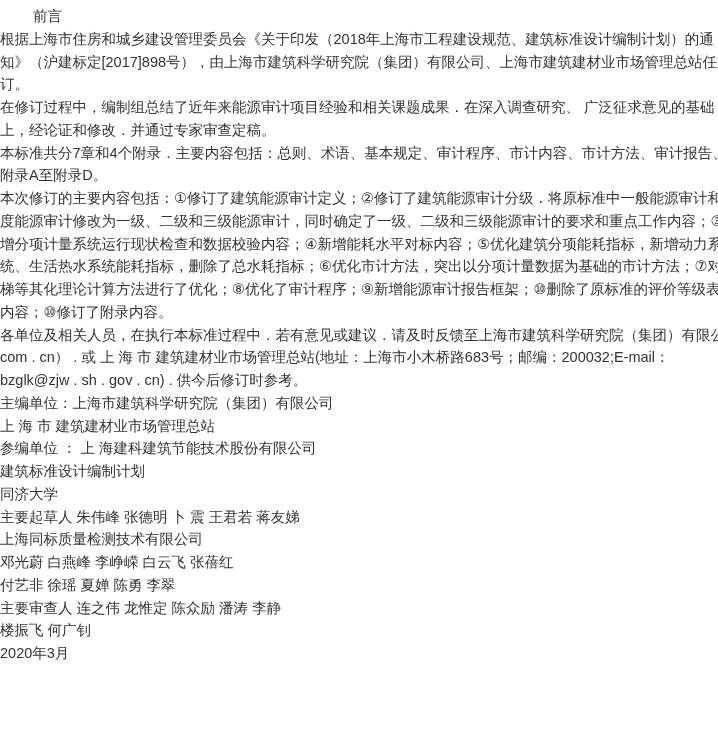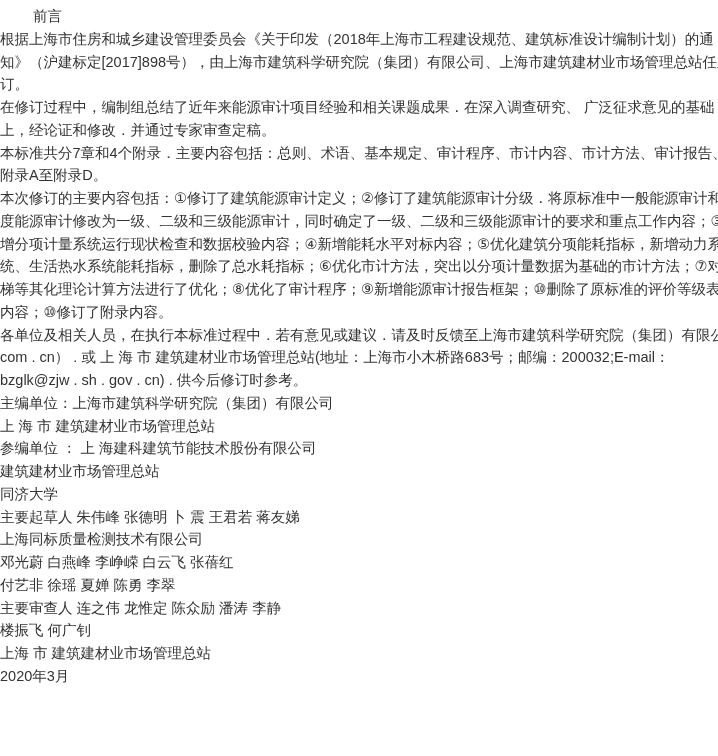--- a/index.html
+++ b/index.html
@@ -49,24 +49,23 @@
       <div class="line">增分项计量系统运行现状检查和数据校验内容；④新增能耗水平对标内容；⑤优化建筑分项能耗指标，新增动力系</div>
       <div class="line">统、生活热水系统能耗指标，删除了总水耗指标；⑥优化市计方法，突出以分项计量数据为基础的市计方法；⑦对电</div>
       <div class="line">梯等其化理论计算方法进行了优化；⑧优化了审计程序；⑨新增能源审计报告框架；⑩删除了原标准的评价等级表格</div>
       <div class="line">内容；⑩修订了附录内容。</div>
       <div class="line">各单位及相关人员，在执行本标准过程中．若有意见或建议．请及时反馈至上海市建筑科学研究院（集团）有限公司</div>
       <div class="line">com . cn） . 或 上 海 市 建筑建材业市场管理总站(地址：上海市小木桥路683号；邮编：200032;E-mail：</div>
       <div class="line">bzglk@zjw . sh . gov . cn) . 供今后修订时参考。</div>
       <div class="line">主编单位：上海市建筑科学研究院（集团）有限公司</div>
       <div class="line">上 海 市 建筑建材业市场管理总站</div>
       <div class="line">参编单位 ： 上 海建科建筑节能技术股份有限公司</div>
-      <div class="line">建筑建材业市场管理总站</div>
+      <div class="line">建筑标准设计编制计划</div>
       <div class="line">同济大学</div>
       <div class="line">主要起草人 朱伟峰 张德明 卜 震 王君若 蒋友娣</div>
       <div class="line">上海同标质量检测技术有限公司</div>
       <div class="line">邓光蔚 白燕峰 李峥嵘 白云飞 张蓓红</div>
       <div class="line">付艺非 徐瑶 夏婵 陈勇 李翠</div>
       <div class="line">主要审查人 连之伟 龙惟定 陈众励 潘涛 李静</div>
       <div class="line">楼振飞 何广钊</div>
-      <div class="line">上海 市 建筑建材业市场管理总站</div>
       <div class="line">2020年3月</div>
     </div>
 </div>
 
 </body></html>

